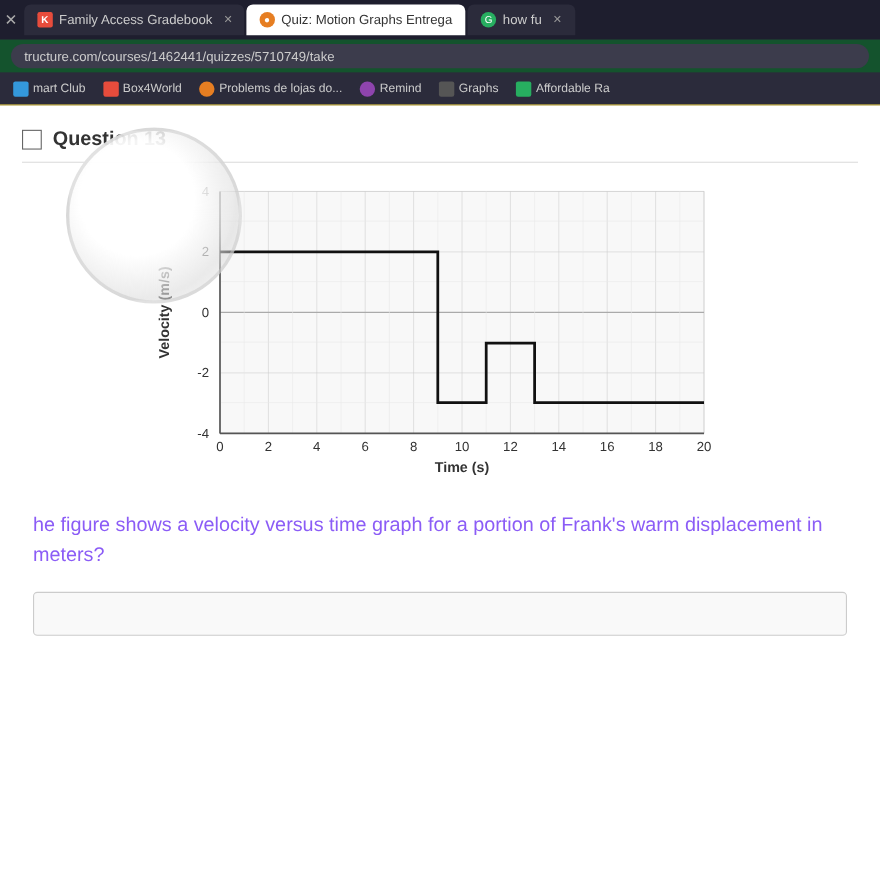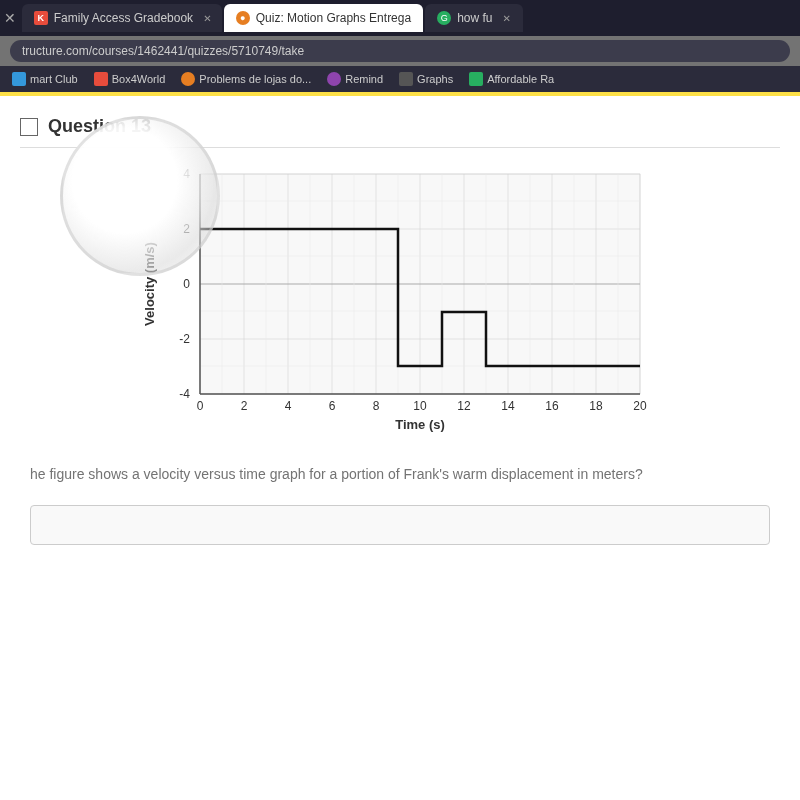--- a/index.html
+++ b/index.html
@@ -42,21 +42,21 @@
     }
     .tab-icon {
       width: 14px;
       height: 14px;
       border-radius: 2px;
       display: inline-block;
       flex-shrink: 0;
     }
 
     .address-bar {
-      background: #737373;
+      background: #14532d;
       padding: 4px 10px;
       display: flex;
       align-items: center;
     }
     .address-input {
       background: #3c3c4c;
       color: #ccc;
       border: none;
       border-radius: 12px;
       padding: 4px 12px;
@@ -65,21 +65,21 @@
       outline: none;
     }
 
     .bookmarks-bar {
       background: #2b2b3b;
       display: flex;
       align-items: center;
       padding: 2px 8px;
       gap: 8px;
       height: 30px;
-      border-bottom: 4px solid #fde047;
+      border-bottom: 1px solid #fde047;
       overflow: hidden;
     }
     .bookmark-item {
       display: flex;
       align-items: center;
       gap: 4px;
       font-size: 11px;
       color: #ccc;
       white-space: nowrap;
       cursor: pointer;
@@ -152,22 +152,22 @@
       width: 520px;
       height: 280px;
     }
 
     svg.motion-graph {
       width: 100%;
       height: 100%;
     }
 
     .question-text {
-      font-size: 14px;
-      color: #737373;
+      font-size: 18px;
+      color: #8b5cf6;
       line-height: 1.5;
       padding: 0 10px;
     }
 
     .answer-area {
       margin-top: 20px;
       padding: 0 10px;
     }
     .answer-box {
       width: 100%;

